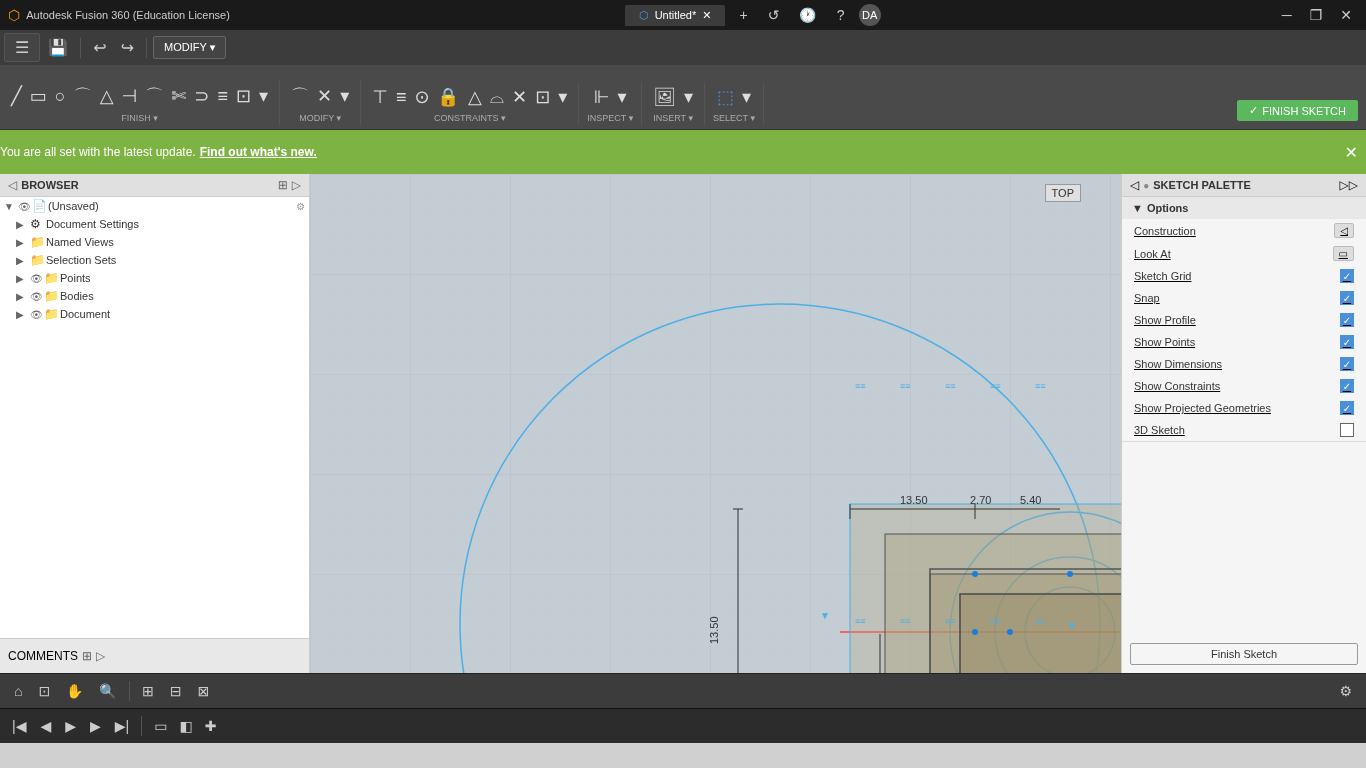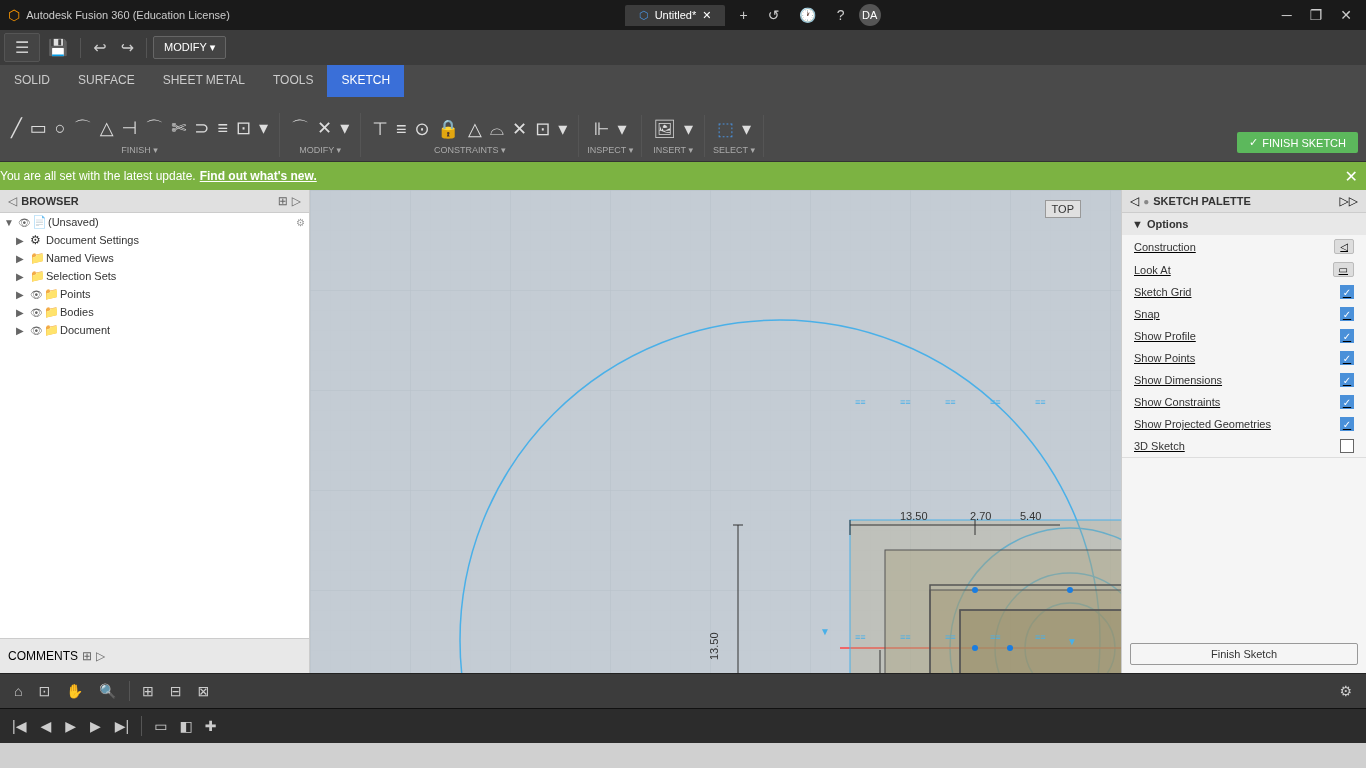--- a/index.html
+++ b/index.html
@@ -26,21 +26,21 @@
 
     
     #menu-bar {
       background: #4a4a4a; height: 32px; display: flex; align-items: stretch;
     }
     .menu-tab { padding: 0 14px; display: flex; align-items: center; color: #ccc; font-size: 12px; cursor: pointer; border-bottom: 2px solid transparent; }
     .menu-tab.sketch-active { color: #fff; background: #3a6fd8; }
 
     
     #notification-bar {
-      background: #7cb342; height: 28px; display: flex; align-items: center; justify-content: flex-start;
+      background: #7cb342; height: 44px; display: flex; align-items: center; justify-content: flex-start;
       color: #fff; font-size: 12px; gap: 4px;
     }
     #notification-bar a { color: #fff; font-weight: bold; }
     #notif-close { margin-left: auto; margin-right: 8px; cursor: pointer; font-size: 16px; color: #fff; background: none; border: none; }
 
     
     #left-panel { width: 310px; background: #f0f0f0; border-right: 1px solid #ccc; display: flex; flex-direction: column; }
     #browser-header { background: #e0e0e0; padding: 4px 8px; display: flex; align-items: center; justify-content: space-between; font-size: 11px; font-weight: bold; color: #333; border-bottom: 1px solid #ccc; }
     #browser-header-left { display: flex; align-items: center; gap: 4px; }
     .collapse-btn { background: none; border: none; cursor: pointer; font-size: 12px; color: #666; }
@@ -135,38 +135,20 @@
   <button class="tool-btn">💾</button>
   <div class="divider-v"></div>
   <button class="tool-btn">↩</button>
   <button class="tool-btn">↪</button>
   <div class="divider-v"></div>
   <button class="design-btn">MODIFY ▾</button>
 </div>
 
 <div id="content-wrapper">
 
-  <div id="menu-bar">
-    <div class="menu-tab">
-        <span>SOLID</span>
-      </div>
-    <div class="menu-tab">
-        <span>SURFACE</span>
-      </div>
-    <div class="menu-tab">
-        <span>SHEET METAL</span>
-      </div>
-    <div class="menu-tab">
-        <span>TOOLS</span>
-      </div>
-    <div class="menu-tab sketch-active">
-        <span>SKETCH</span>
-      </div>
-    <div style="flex:1;"></div>
-  </div>
 
   <div style="background:#4a4a4a; height:65px; display:flex; align-items:flex-end; padding-bottom:4px; border-bottom:1px solid #333;">
 
     <div class="sub-section">
       <div class="sub-section-icons">
         <button class="icon-btn" title="Line">╱</button>
         <button class="icon-btn" title="Rectangle">▭</button>
         <button class="icon-btn" title="Circle">○</button>
         <button class="icon-btn" title="Arc">⌒</button>
         <button class="icon-btn" title="Polygon">△</button>

